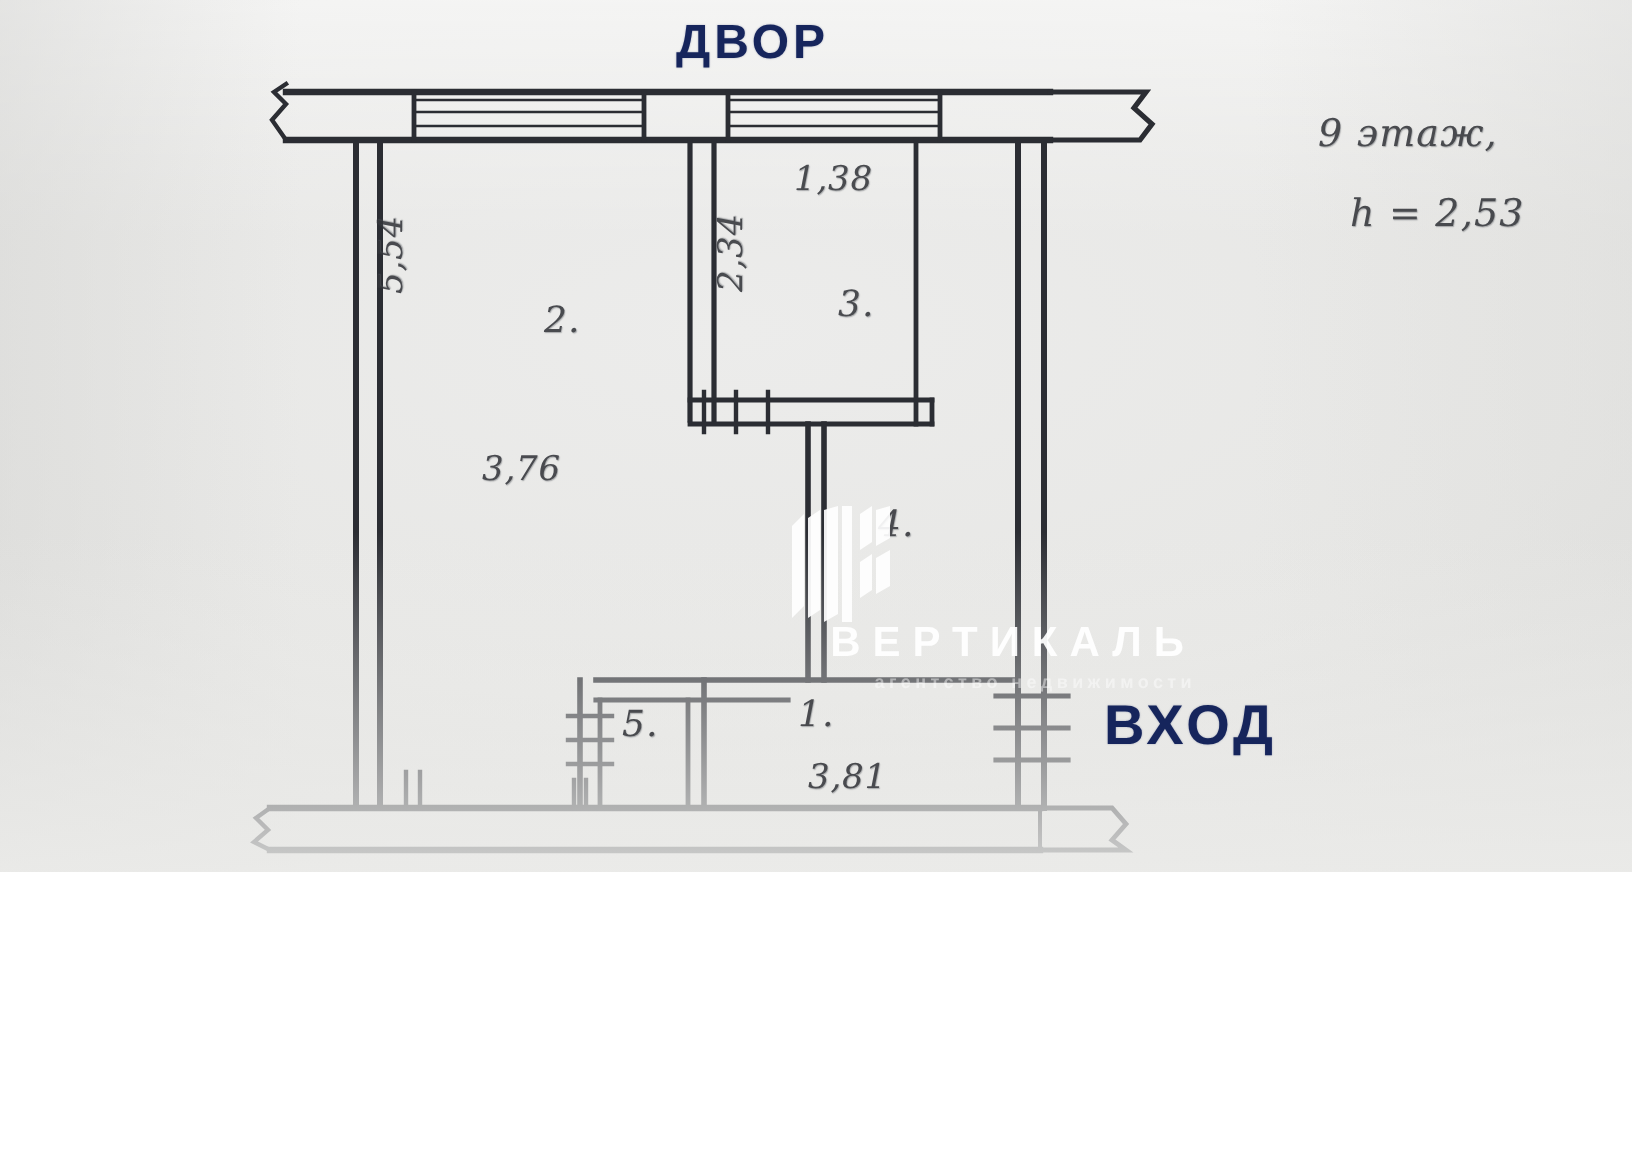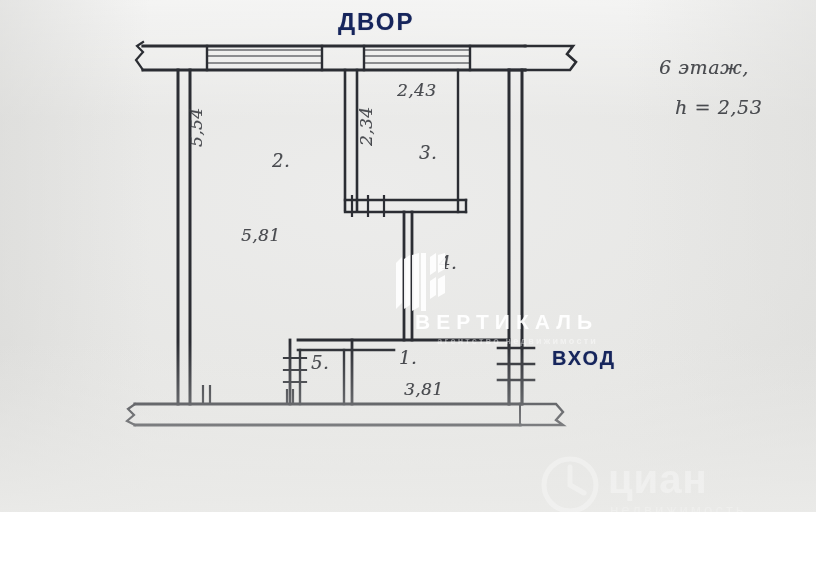--- a/index.html
+++ b/index.html
@@ -3,21 +3,21 @@
 <meta charset="utf-8">
 <style>
   html, body {
     margin: 0;
     padding: 0;
     background: #ffffff;
   }
   #page {
     position: relative;
     width: 816px;
-    height: 512px;
+    height: 436px;
     overflow: hidden;
     background: #d946ef;
     font-family: "Liberation Sans", sans-serif;
   }
   
   #paper {
     position: absolute;
     inset: 0;
     background:
       radial-gradient(ellipse 120% 95% at 45% 38%, #ececeb 0%, #e7e7e5 45%, #dededc 78%, #d6d6d4 100%);
@@ -63,21 +63,21 @@
   }
   #label-dvor {
     left: 338px;
     top: 8px;
     font-size: 24px;
     letter-spacing: 2px;
   }
   #label-vhod {
     left: 552px;
     top: 347px;
-    font-size: 20px;
+    font-size: 28px;
     letter-spacing: 2px;
   }
 
   
   .hand {
     position: absolute;
     color: #33353a;
     font-family: "DejaVu Serif", serif;
     font-style: italic;
     white-space: nowrap;
@@ -260,29 +260,29 @@
       <path d="M 287 390 L 287 404 M 293 390 L 293 404" stroke-width="2.2"></path>
     </g>
   </svg>
 
   <div id="paper-shade-bottom"></div>
 
   <div class="heading" id="label-dvor">ДВОР</div>
 
   <div class="heading" id="label-vhod">ВХОД</div>
 
-  <div class="hand hand-note" id="note-floor">6 этаж,</div>
+  <div class="hand hand-note" id="note-floor">9 этаж,</div>
 
   <div class="hand hand-note" id="note-height">h = 2,53</div>
 
   <div class="hand hand-dim" id="dim-554">5,54</div>
 
-  <div class="hand hand-dim" id="dim-376">5,81</div>
-
-  <div class="hand hand-dim" id="dim-243">2,43</div>
+  <div class="hand hand-dim" id="dim-376">3,76</div>
+
+  <div class="hand hand-dim" id="dim-243">1,38</div>
 
   <div class="hand hand-dim" id="dim-234">2,34</div>
 
   <div class="hand hand-dim" id="dim-254">3,81</div>
 
   <div class="hand hand-room" id="room-2">2.</div>
 
   <div class="hand hand-room" id="room-3">3.</div>
 
   <div class="hand hand-room" id="room-4">4.</div>

